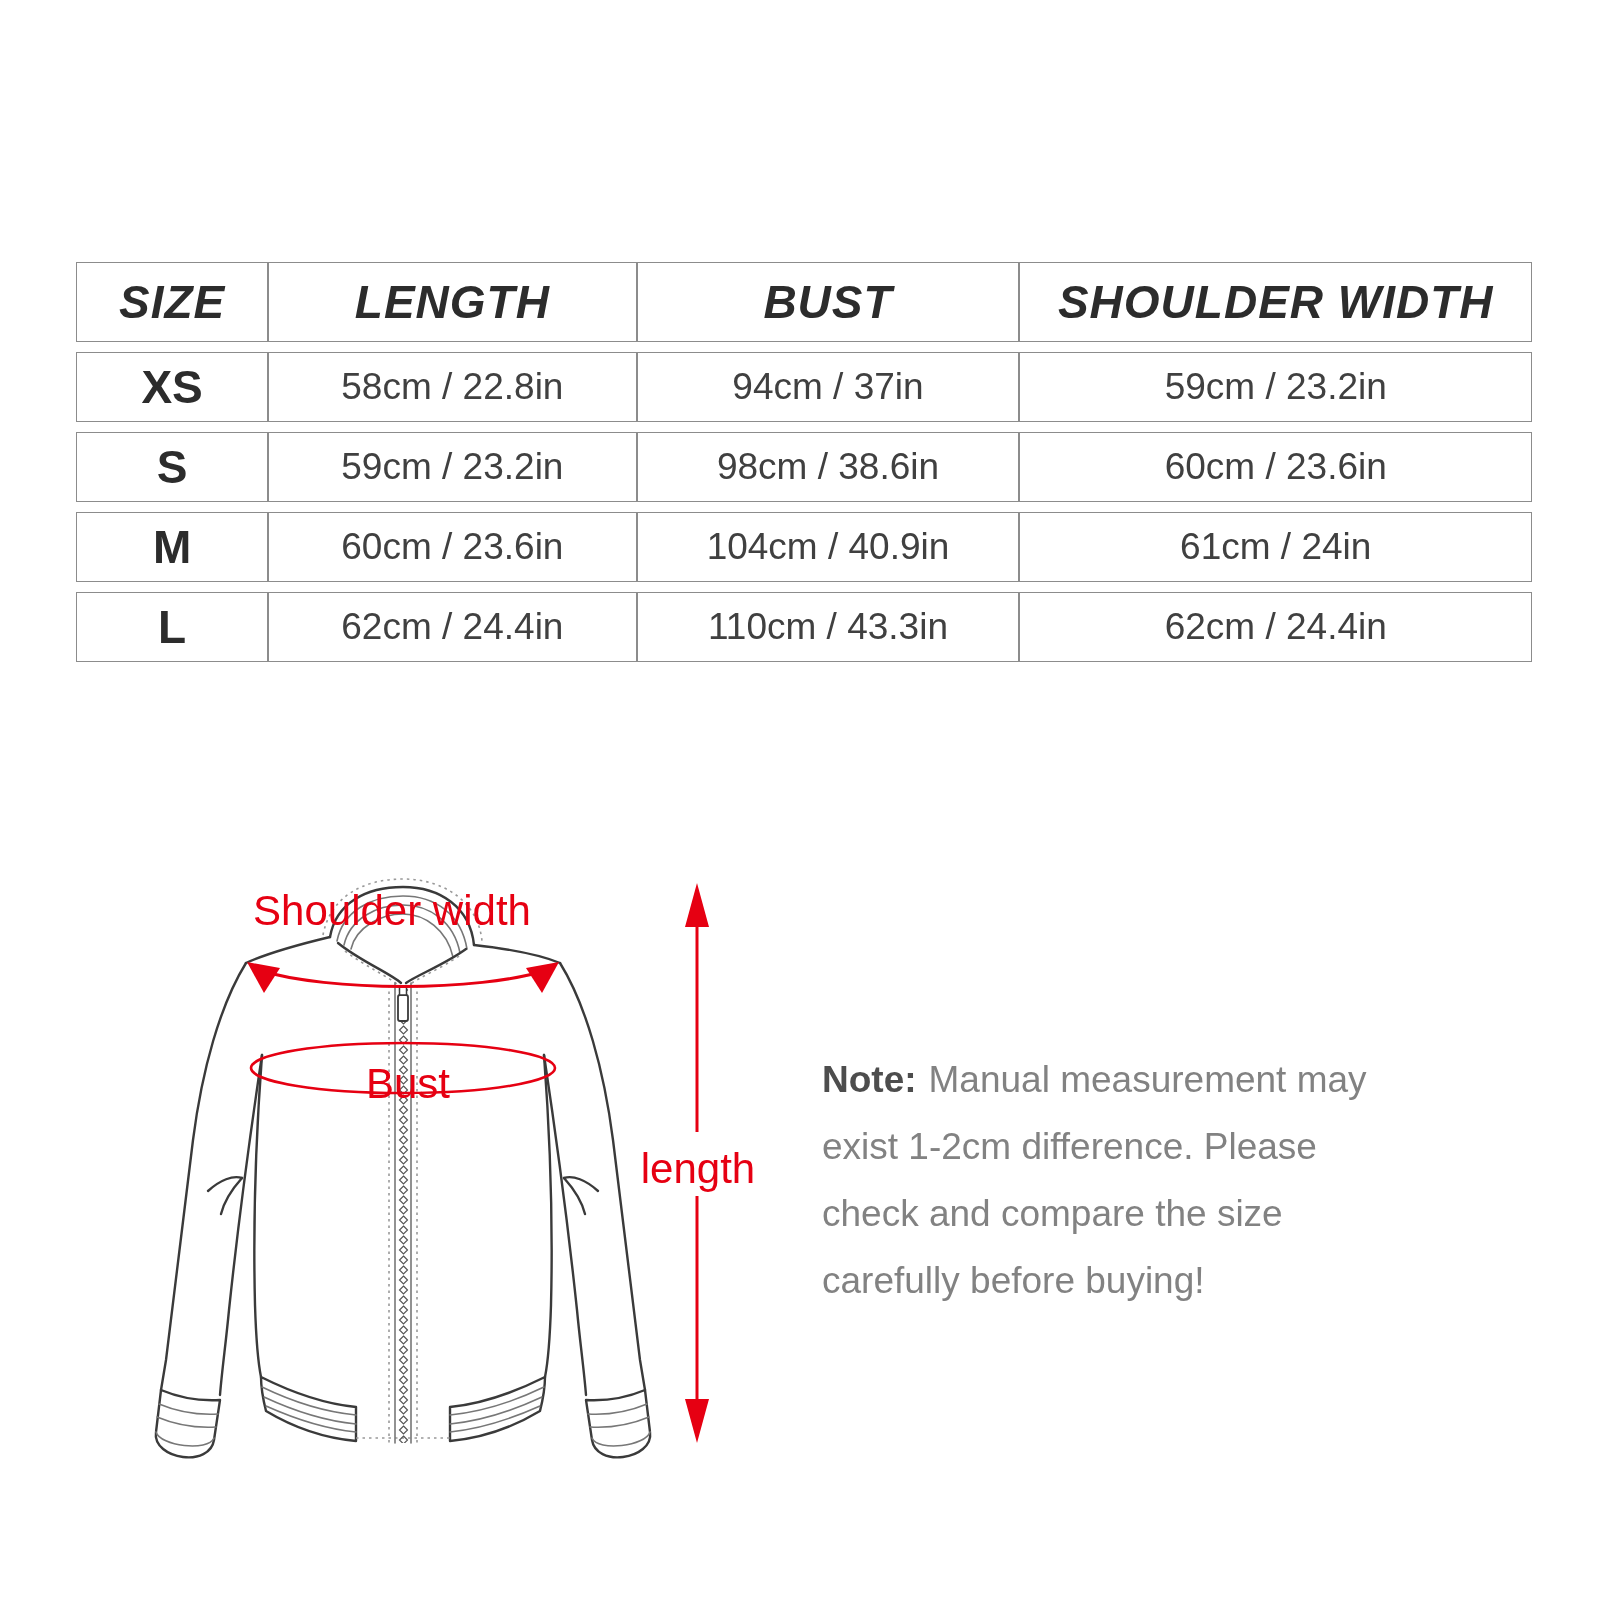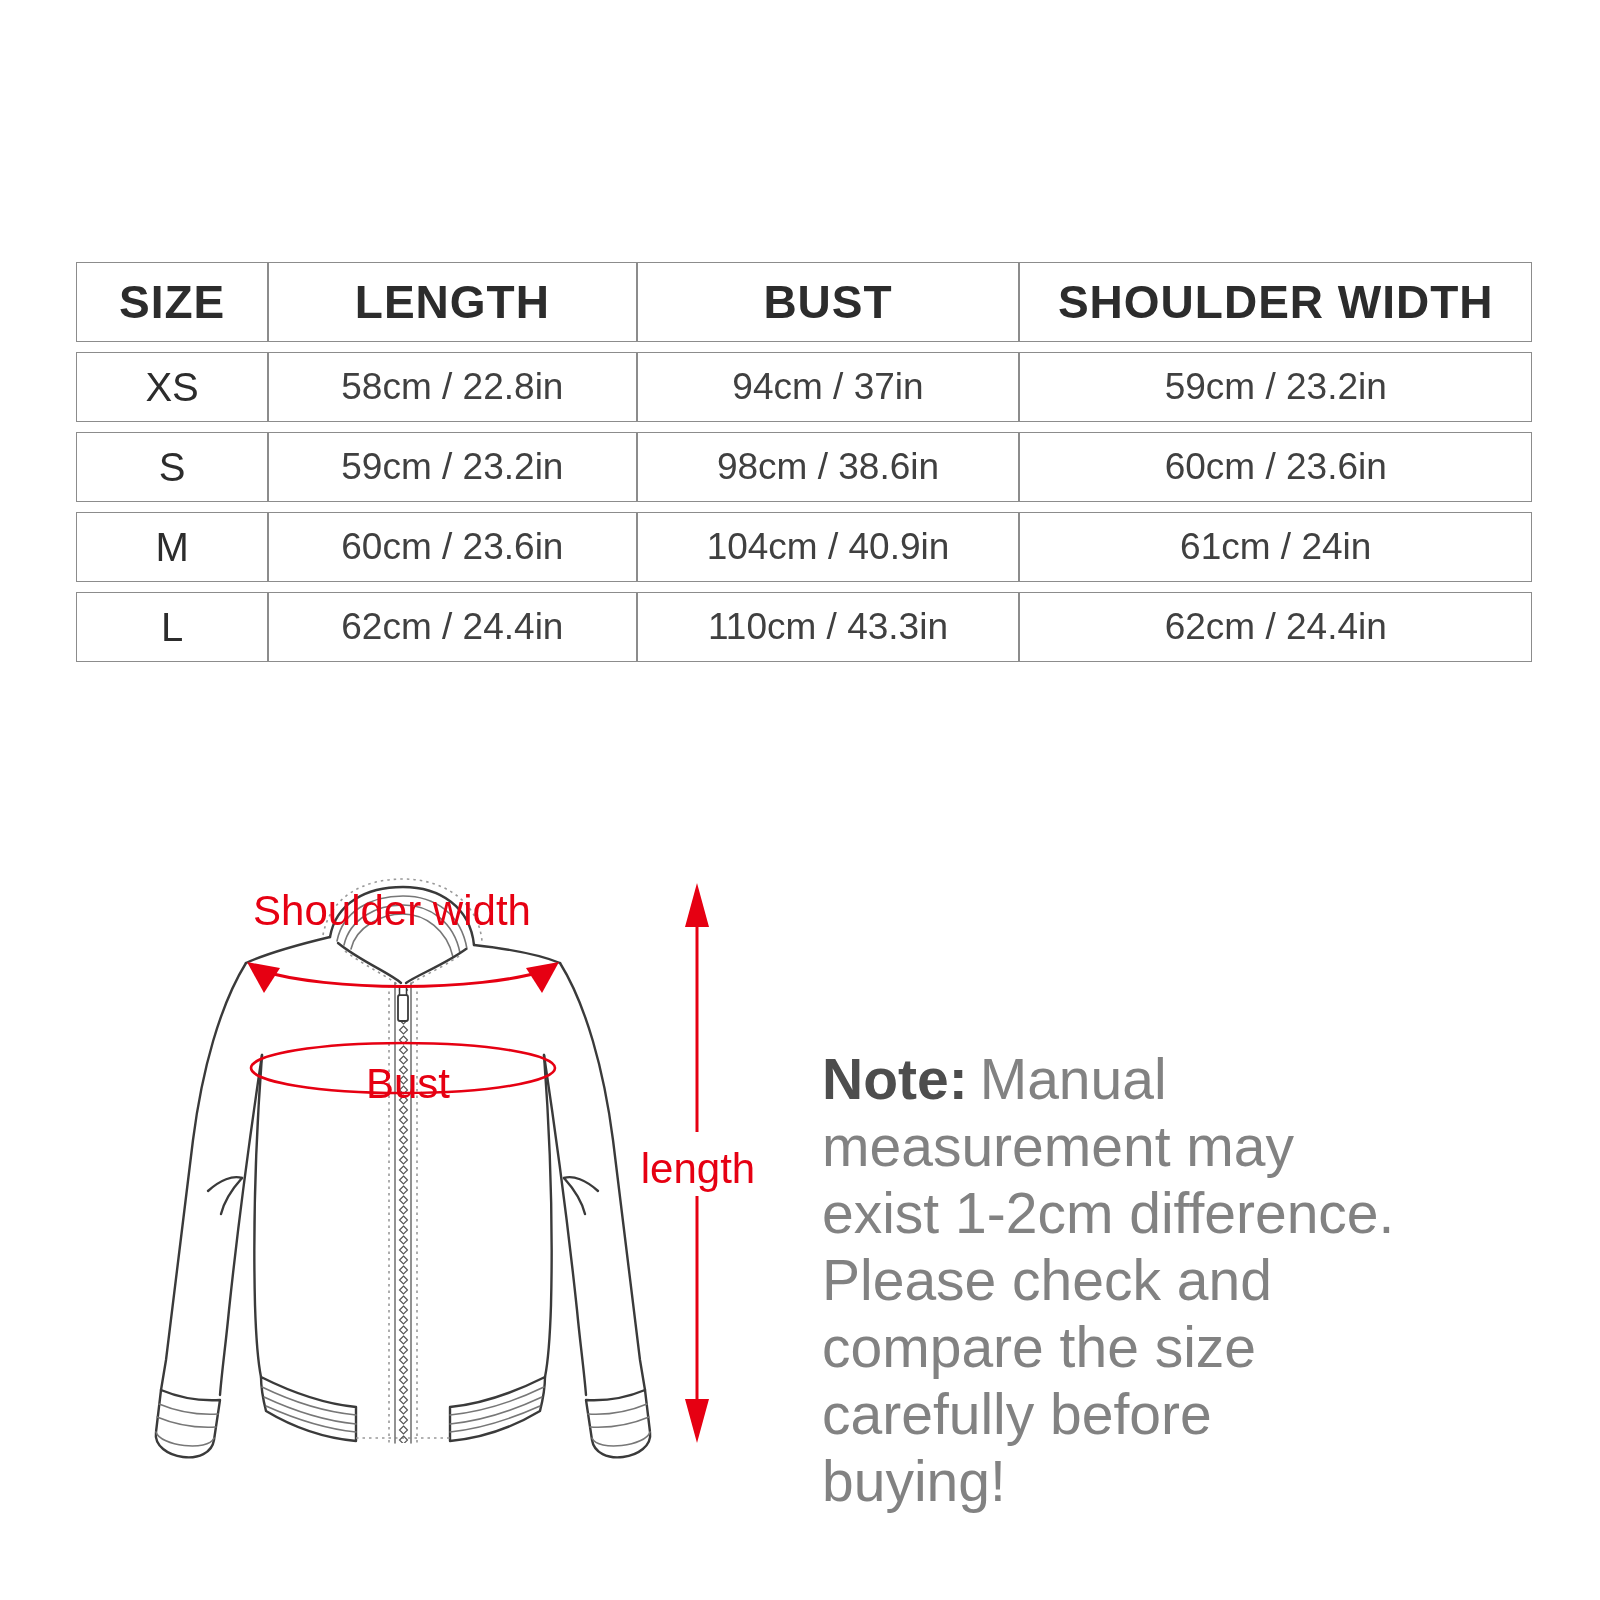--- a/index.html
+++ b/index.html
@@ -16,37 +16,37 @@
   }
   
   .size-table{
     position:absolute;left:76px;top:252px;width:1456px;
     border-collapse:separate;border-spacing:0 10px;table-layout:fixed;
   }
   .size-table th,.size-table td{
     border:1.5px solid #8c8c8c;text-align:center;vertical-align:middle;
     background:#fff;overflow:hidden;white-space:nowrap;
   }
-  .size-table th{height:76px;font-size:46px;font-weight:bold;color:#2c2c2c;letter-spacing:1px;}
+  .size-table th{height:76px;font-size:46px;font-weight:bold;color:#2c2c2c;letter-spacing:1px;font-style:italic;}
   .size-table td{height:66px;font-size:37px;color:#404040;}
-  .size-table td.size-col{font-size:40px;font-weight:normal;color:#2c2c2c;}
+  .size-table td.size-col{font-size:46px;font-weight:bold;color:#2c2c2c;}
   .col-size{width:13.2%;} .col-length{width:25.3%;} .col-bust{width:26.3%;} .col-shoulder{width:35.2%;}
   
   .diagram{position:absolute;left:90px;top:855px;width:700px;height:625px;}
   .ink{stroke:#3a3a3a;stroke-width:2.4;fill:none;stroke-linecap:round;stroke-linejoin:round;}
   .rib{stroke:#777;stroke-width:1.6;fill:none;stroke-linecap:round;}
   .dot{stroke:#999;stroke-width:1.6;fill:none;stroke-dasharray:2.5 4;}
   .red-line{stroke:var(--accent,#e60012);stroke-width:3;fill:none;}
   .red-thin{stroke:var(--accent,#e60012);stroke-width:2.6;fill:none;}
   .red-fill{fill:var(--accent,#e60012);stroke:none;}
   .red-text{fill:var(--accent,#e60012);font-family:"Liberation Sans",sans-serif;font-size:42px;}
   
   .note{
     position:absolute;left:822px;top:1046px;width:585px;
-    font-size:57px;line-height:67px;color:#828282;
+    font-size:37px;line-height:67px;color:#828282;
   }
   .note .note-label{font-weight:bold;color:#4d4d4d;margin-right:12px;}
 </style>
 </head>
 <body>
 
 <div class="page">
 
 
   <table class="size-table">

